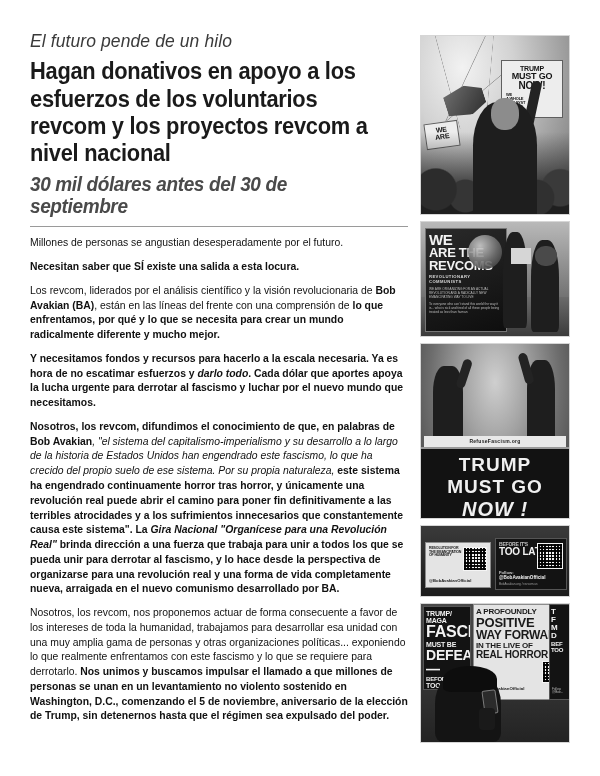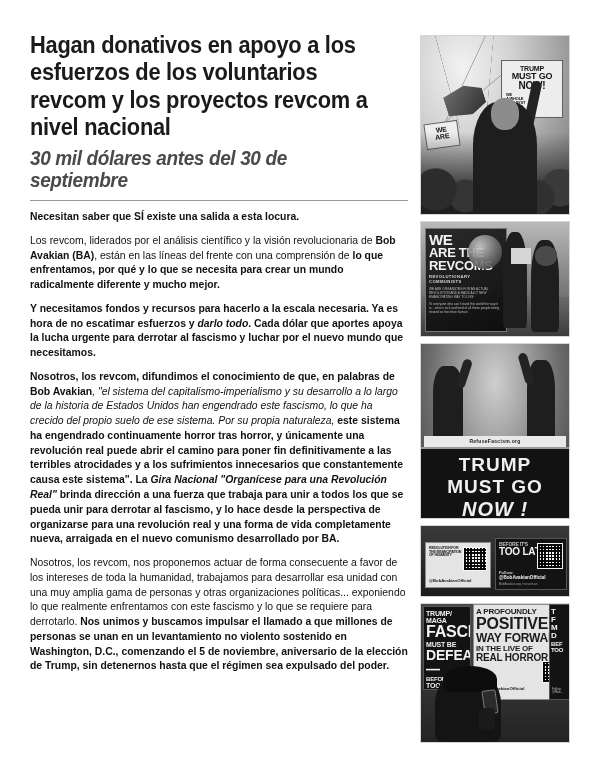--- a/index.html
+++ b/index.html
@@ -249,30 +249,32 @@
     border-radius:2px;
   }
 </style>
 </head>
 <body>
 
 <div class="page">
 
   <div class="left-col">
 
+    <div class="kicker">El futuro pende de un hilo</div>
 
     <h1 class="headline">Hagan donativos en apoyo a los esfuerzos de los voluntarios revcom y los proyectos revcom a nivel nacional</h1>
 
     <div class="subhead">30 mil dólares antes del 30 de septiembre</div>
 
     <hr class="rule">
 
     <div class="body">
 
 
+      <p>Millones de personas se angustian desesperadamente por el futuro.</p>
 
       <p class="b">Necesitan saber que SÍ existe una salida a esta locura.</p>
 
       <p><span>Los revcom, liderados por el análisis científico y la visión revolucionaria de </span><b>Bob Avakian (BA)</b><span>, están en las líneas del frente con una comprensión de </span><b>lo que enfrentamos, por qué y lo que se necesita para crear un mundo radicalmente diferente y mucho mejor.</b></p>
 
       <p class="b"><span>Y necesitamos fondos y recursos para hacerlo a la escala necesaria. Ya es hora de no escatimar esfuerzos y </span><i>darlo todo</i><span>. Cada dólar que aportes apoya la lucha urgente para derrotar al fascismo y luchar por el nuevo mundo que necesitamos.</span></p>
 
 
       <p class="b"><span>Nosotros, los revcom, difundimos el conocimiento de que, en palabras de Bob Avakian</span><i class="reg">, "el sistema del capitalismo-imperialismo y su desarrollo a lo largo de la historia de Estados Unidos han engendrado este fascismo, lo que ha crecido del propio suelo de ese sistema. Por su propia naturaleza, </i><span>este sistema ha engendrado continuamente horror tras horror, y únicamente una revolución real puede abrir el camino para poner fin definitivamente a las terribles atrocidades y a los sufrimientos innecesarios que constantemente causa este sistema". La </span><i>Gira Nacional "Organícese para una Revolución Real"</i><span> brinda dirección a una fuerza que trabaja para unir a todos los que se pueda unir para derrotar al fascismo, y lo hace desde la perspectiva de organizarse para una revolución real y una forma de vida completamente nueva, arraigada en el nuevo comunismo desarrollado por BA.</span></p>
 
@@ -376,21 +378,21 @@
         <span class="l" style="font-size:7px">TRUMP/ MAGA</span>
         <span class="l" style="font-size:16px">FASCISM</span>
         <span class="l" style="font-size:7px">MUST BE</span>
         <span class="l" style="font-size:14px">DEFEATED—</span>
         <span class="l" style="font-size:6px">BEFORE IT'S</span>
         <span class="l" style="font-size:7px">TOO LATE</span>
       </div>
 
       <div class="poster light" style="left:52px; top:0px; width:96px; height:96px; padding:3px 2px;">
         <span class="l" style="font-size:8px">A PROFOUNDLY</span>
-        <span class="l" style="font-size:16px">POSITIVE</span>
+        <span class="l" style="font-size:13px">POSITIVE</span>
         <span class="l" style="font-size:12px">WAY FORWARD</span>
         <span class="l" style="font-size:8px">IN THE LIVE OF</span>
         <span class="l" style="font-size:10px">REAL HORROR</span>
         <span class="qr" style="right:4px; bottom:16px; width:22px; height:22px;"></span>
         <span class="handle" style="left:6px; bottom:8px; font-size:4.4px;">@BobAvakianOfficial</span>
       </div>
 
       <div class="poster dark" style="left:128px; top:0px; width:22px; height:96px; padding:3px 1px; text-align:left;">
         <span class="l" style="font-size:8px">T</span>
         <span class="l" style="font-size:8px">F</span>

